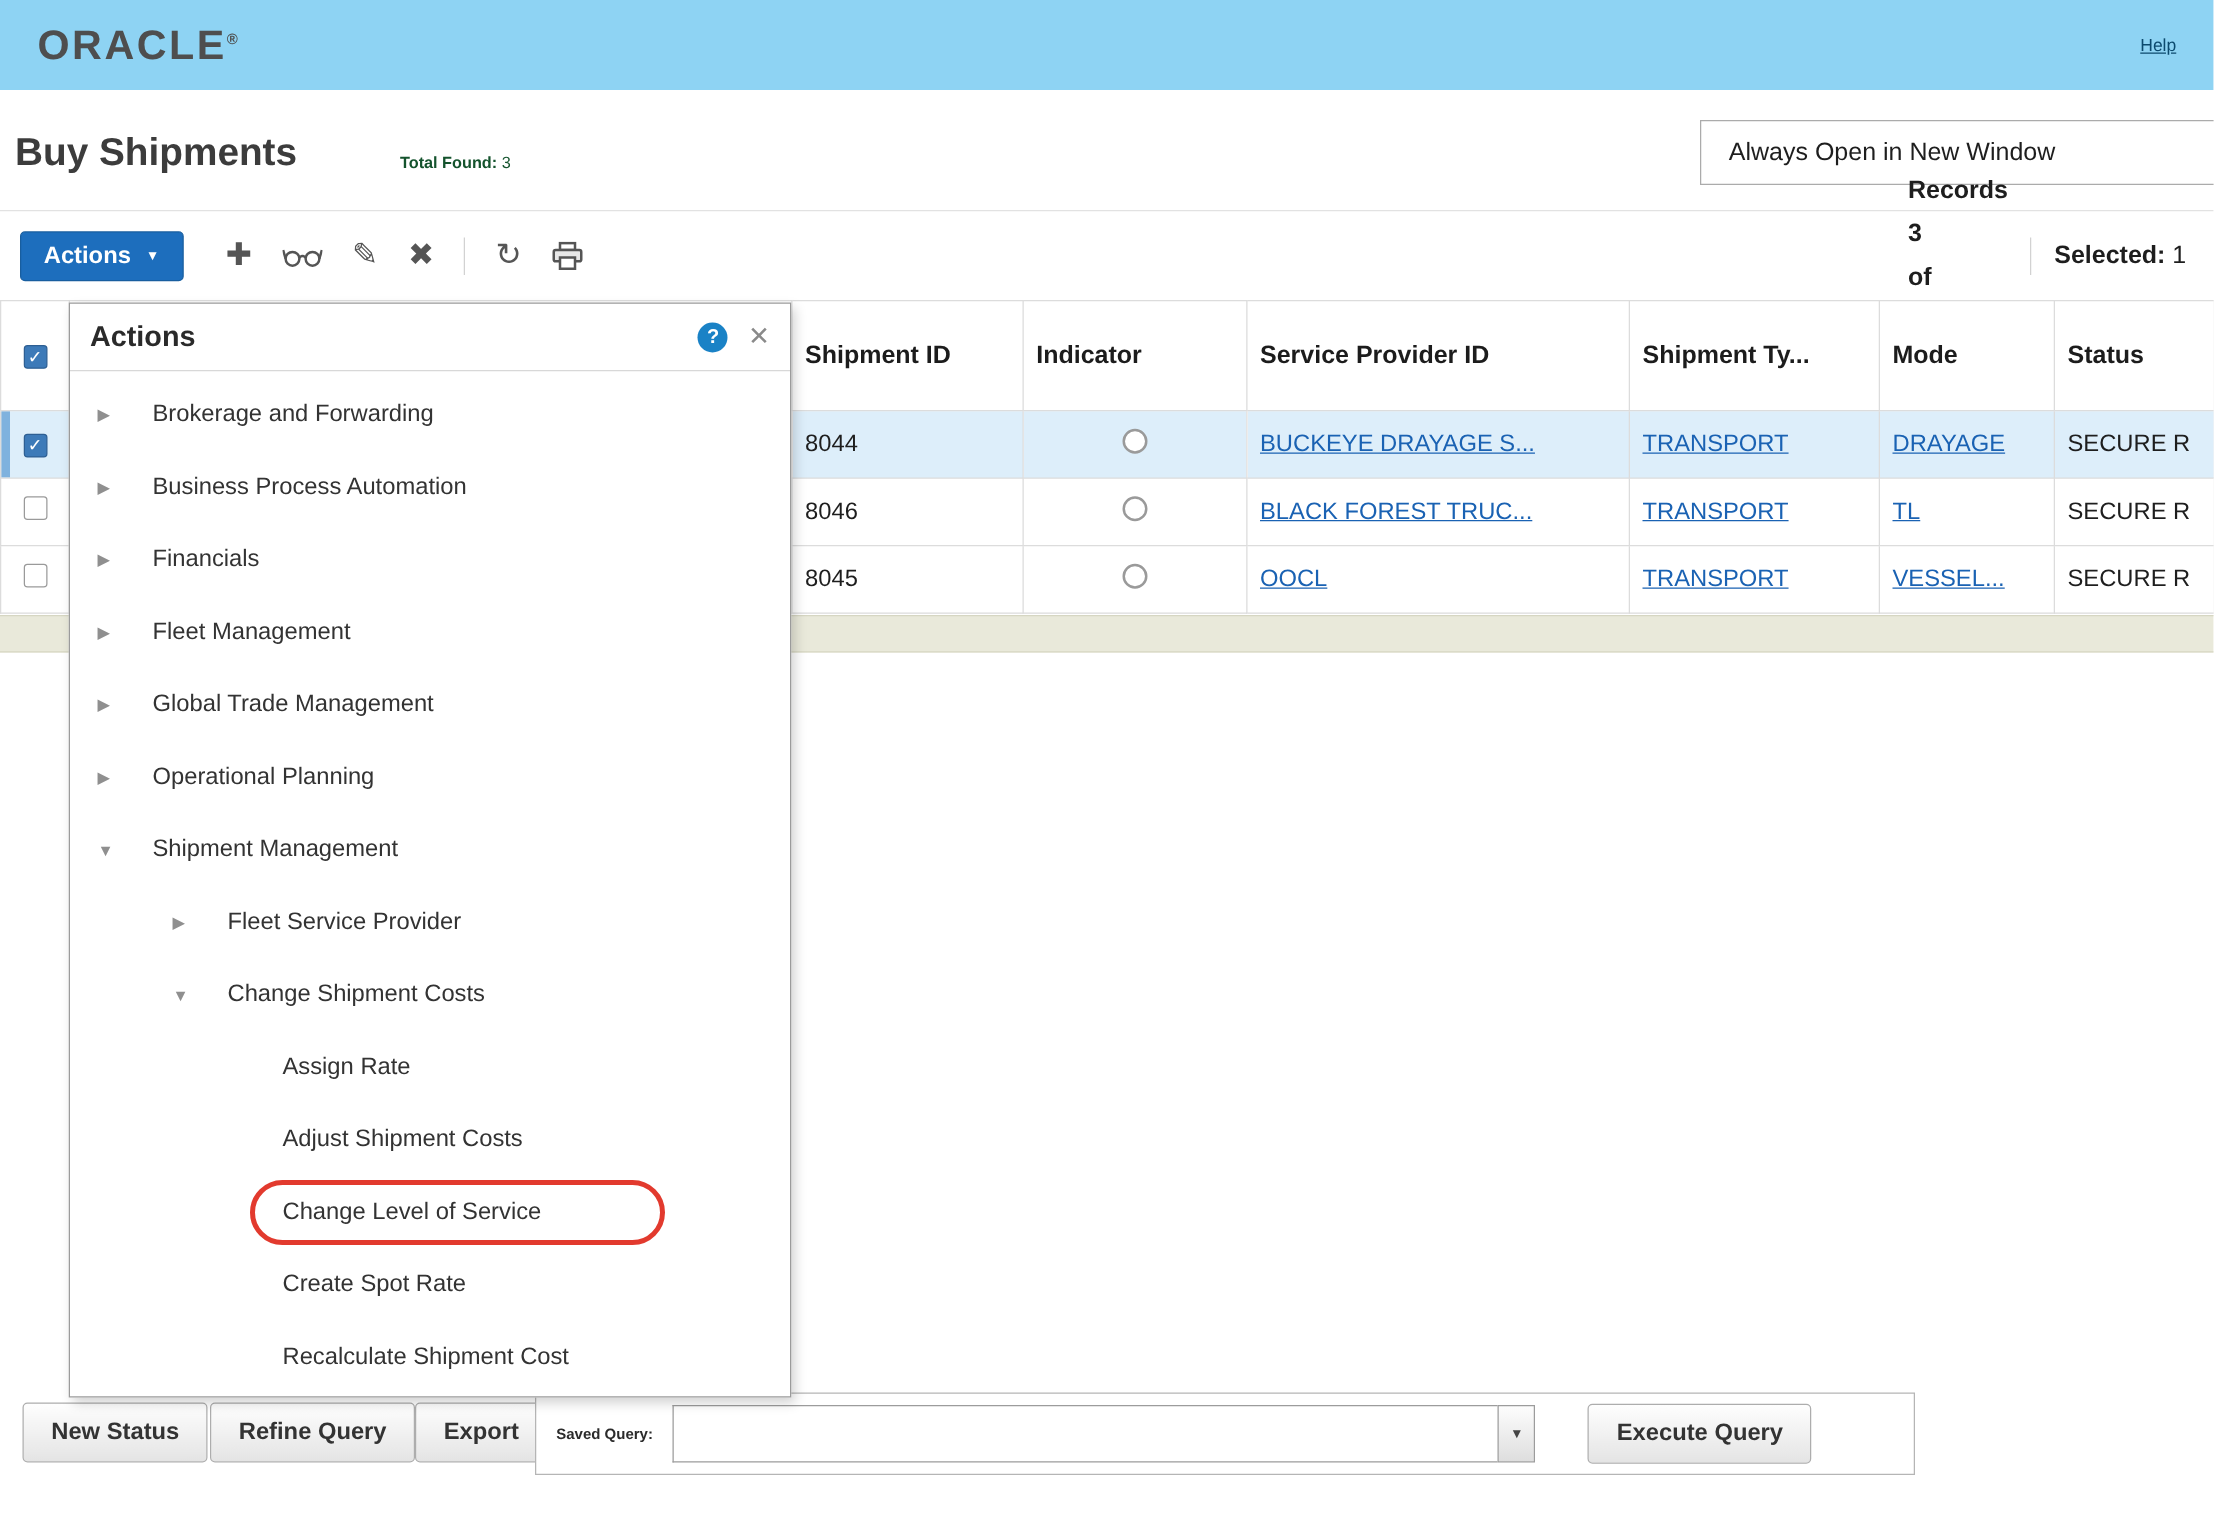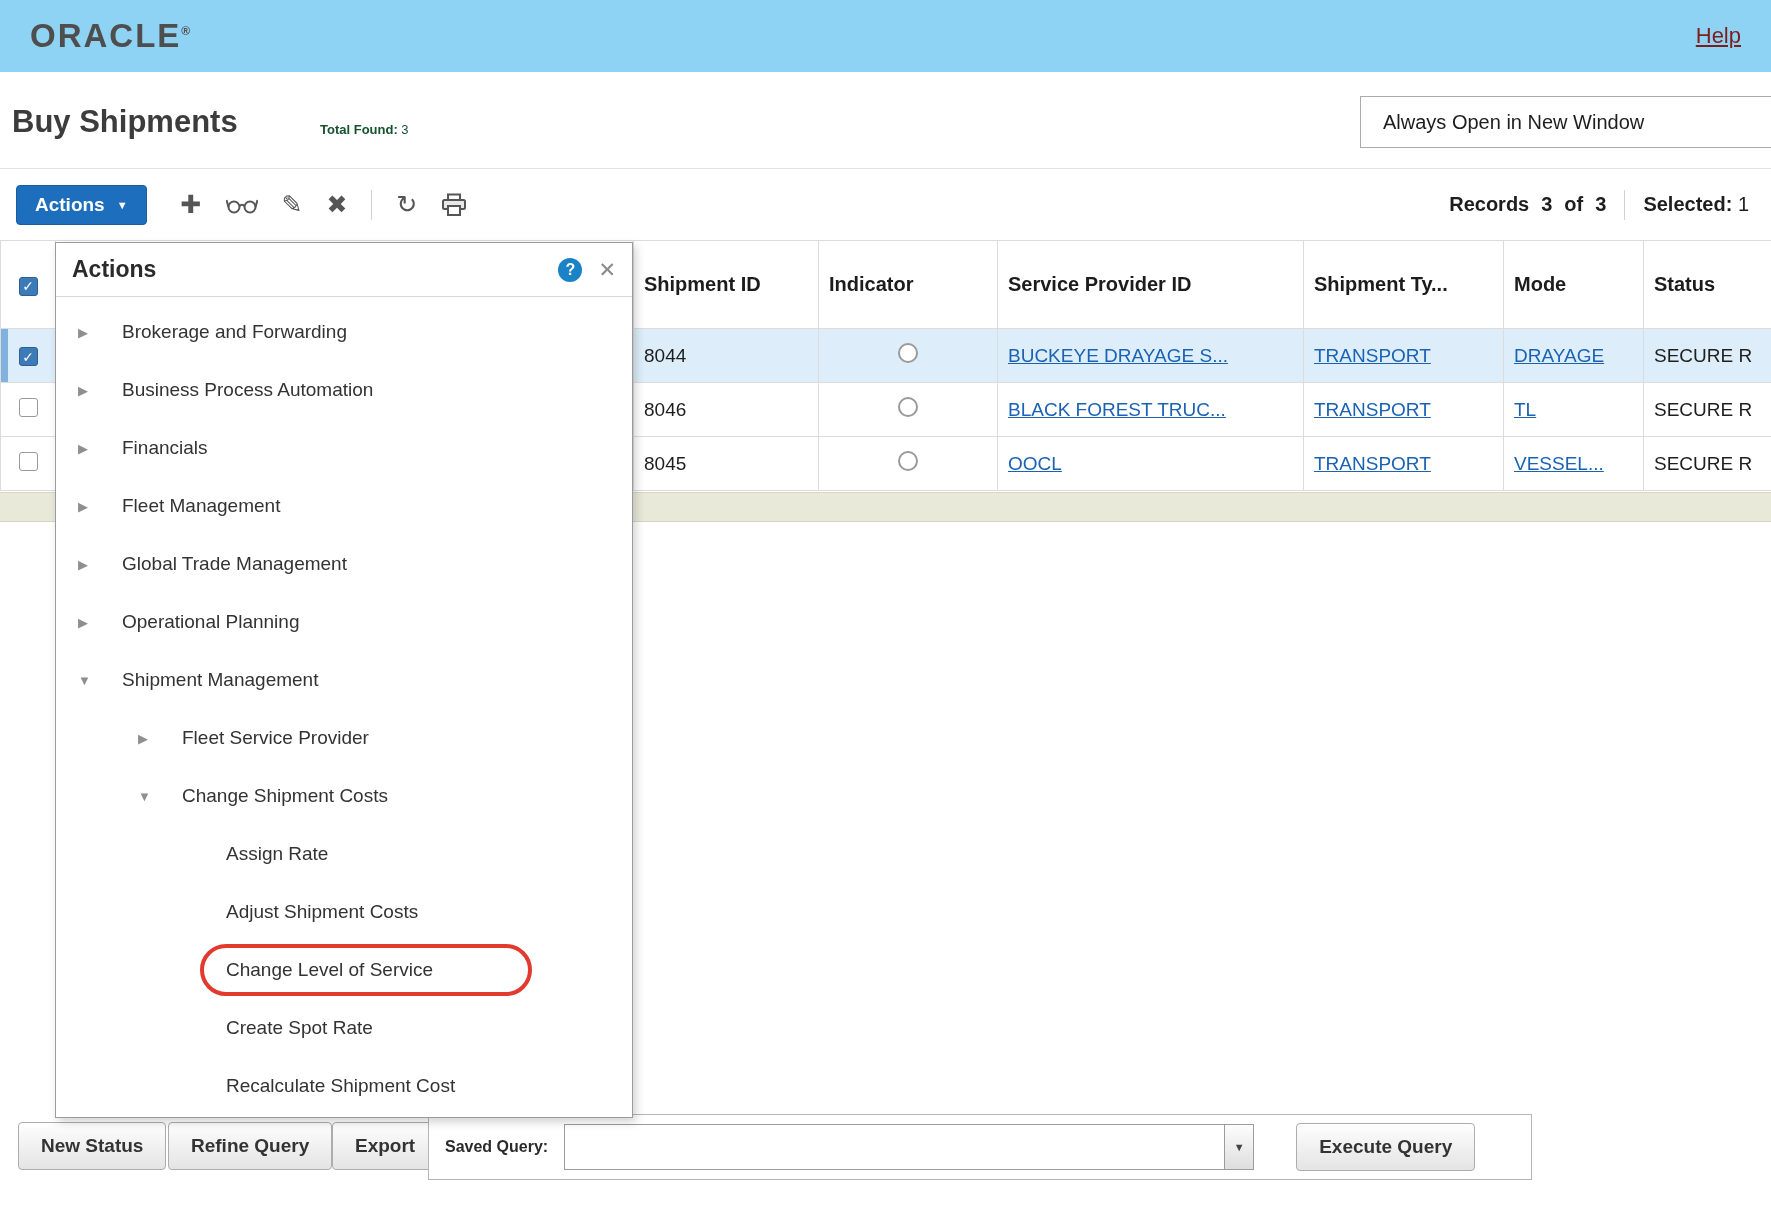--- a/index.html
+++ b/index.html
@@ -5,21 +5,21 @@
   * { box-sizing: border-box; }
   html, body { margin: 0; padding: 0; background: #fff; }
   body { font-family: "Liberation Sans", "DejaVu Sans", sans-serif; }
   .viewport { position: relative; width: 1771px; height: 1215px; overflow: hidden; background: #fff; }
 
   
   .topbar { position: absolute; top: 0; left: 0; width: 100%; height: 72px; background: #8ed3f3;
             display: flex; align-items: center; justify-content: space-between; padding: 0 30px; }
   .logo { font-size: 33px; font-weight: bold; color: #4e4e4e; letter-spacing: 2px; }
   .logo .reg { font-size: 12px; vertical-align: super; letter-spacing: 0; }
-  .help-link { font-size: 22px; color: #7f1d1d; text-decoration: underline; cursor: pointer; text-align: right; }
+  .help-link { font-size: 14px; color: #0c4a6e; text-decoration: underline; cursor: pointer; text-align: right; }
 
   
   .page-title { position: absolute; left: 12px; top: 104px; margin: 0; font-size: 31px; font-weight: bold; color: #3c3c3c; }
   .total-found { position: absolute; left: 320px; top: 122px; font-size: 13px; color: #14532d; }
   .total-found .tf-label { font-weight: bold; }
   .open-mode { position: absolute; left: 1360px; top: 96px; width: 470px; height: 52px; background: #fff;
                border: 1px solid #ababab; display: flex; align-items: stretch; cursor: pointer; }
   .open-mode-text { flex: 1; display: flex; align-items: center; padding-left: 22px; font-size: 20px; color: #1e1e1e; }
   .dd-btn { width: 30px; border-left: 1px solid #ababab; background: linear-gradient(#fefefe, #d9d9d9);
             display: flex; align-items: center; justify-content: center; font-size: 11px; color: #444; }
@@ -28,21 +28,21 @@
   .toolbar { position: absolute; left: 0; top: 168px; width: 100%; height: 72px; border-top: 1px solid #e2e2e2;
              display: flex; align-items: center; padding: 0 16px; }
   .actions-btn { background: #1d6ebd; color: #fff; font-size: 19px; font-weight: bold; border: 1px solid #185e9f;
                  border-radius: 4px; height: 40px; padding: 0 18px; display: flex; align-items: center; gap: 12px; cursor: pointer; }
   .actions-btn .caret { font-size: 11px; }
   .tb-icons { display: flex; align-items: center; gap: 24px; margin-left: 34px; }
   .tb-icon { font-size: 25px; color: #555; cursor: pointer; line-height: 1; }
   .tb-icon svg { display: block; }
   .vdiv { width: 1px; height: 30px; background: #d2d2d2; }
   .tb-right { margin-left: auto; display: flex; align-items: center; gap: 18px; font-size: 20px; color: #1e1e1e; padding-right: 6px; }
-  .records { font-weight: bold; display: flex; gap: 12px; }
+  .records { font-weight: bold; display: flex; gap: 12px; flex-direction: column; }
   .selected-group .sel-label { font-weight: bold; }
 
   
   .grid { position: absolute; left: 0; top: 240px; width: 1771px; }
   table { border-collapse: collapse; width: 100%; table-layout: fixed; }
   th, td { border: 1px solid #dcdcdc; padding: 0 10px; overflow: hidden; white-space: nowrap; }
   thead th { height: 88px; font-size: 20px; font-weight: bold; color: #1c1c1c; text-align: left; background: #fff; vertical-align: middle; }
   tbody td { height: 54px; font-size: 19px; color: #1e1e1e; vertical-align: middle; }
   tr.selected td { background: #ddeefa; }
   tr.selected td:first-child { box-shadow: inset 7px 0 0 #7fb2de; }
@@ -75,21 +75,21 @@
 
   
   .footer { position: absolute; left: 0; top: 1112px; width: 1771px; height: 80px; }
   .btn { background: linear-gradient(#fefefe, #e4e4e4); border: 1px solid #adadad; border-radius: 4px;
          font-family: inherit; font-size: 19px; font-weight: bold; color: #333; height: 48px; padding: 0 22px; cursor: pointer; }
   .btn-new { position: absolute; left: 18px; top: 10px; }
   .btn-refine { position: absolute; left: 168px; top: 10px; }
   .btn-export { position: absolute; left: 332px; top: 10px; }
   .sq-box { position: absolute; left: 428px; top: 2px; width: 1104px; height: 66px; border: 1px solid #b5b5b5;
             display: flex; align-items: center; padding: 0 16px; gap: 16px; background: #fff; }
-  .sq-label { font-size: 16px; font-weight: bold; color: #2b2b2b; white-space: nowrap; }
+  .sq-label { font-size: 12px; font-weight: bold; color: #2b2b2b; white-space: nowrap; }
   .combo { display: flex; height: 46px; width: 690px; }
   .combo-input { flex: 1; border: 1px solid #9c9c9c; border-right: none; background: #fff; }
   .combo-btn { width: 30px; border: 1px solid #9c9c9c; background: linear-gradient(#fdfdfd, #dedede);
                display: flex; align-items: center; justify-content: center; font-size: 11px; color: #444; cursor: pointer; }
   .btn-exec { margin-left: 26px; }
 </style>
 </head>
 <body>
 
 <div class="viewport">

